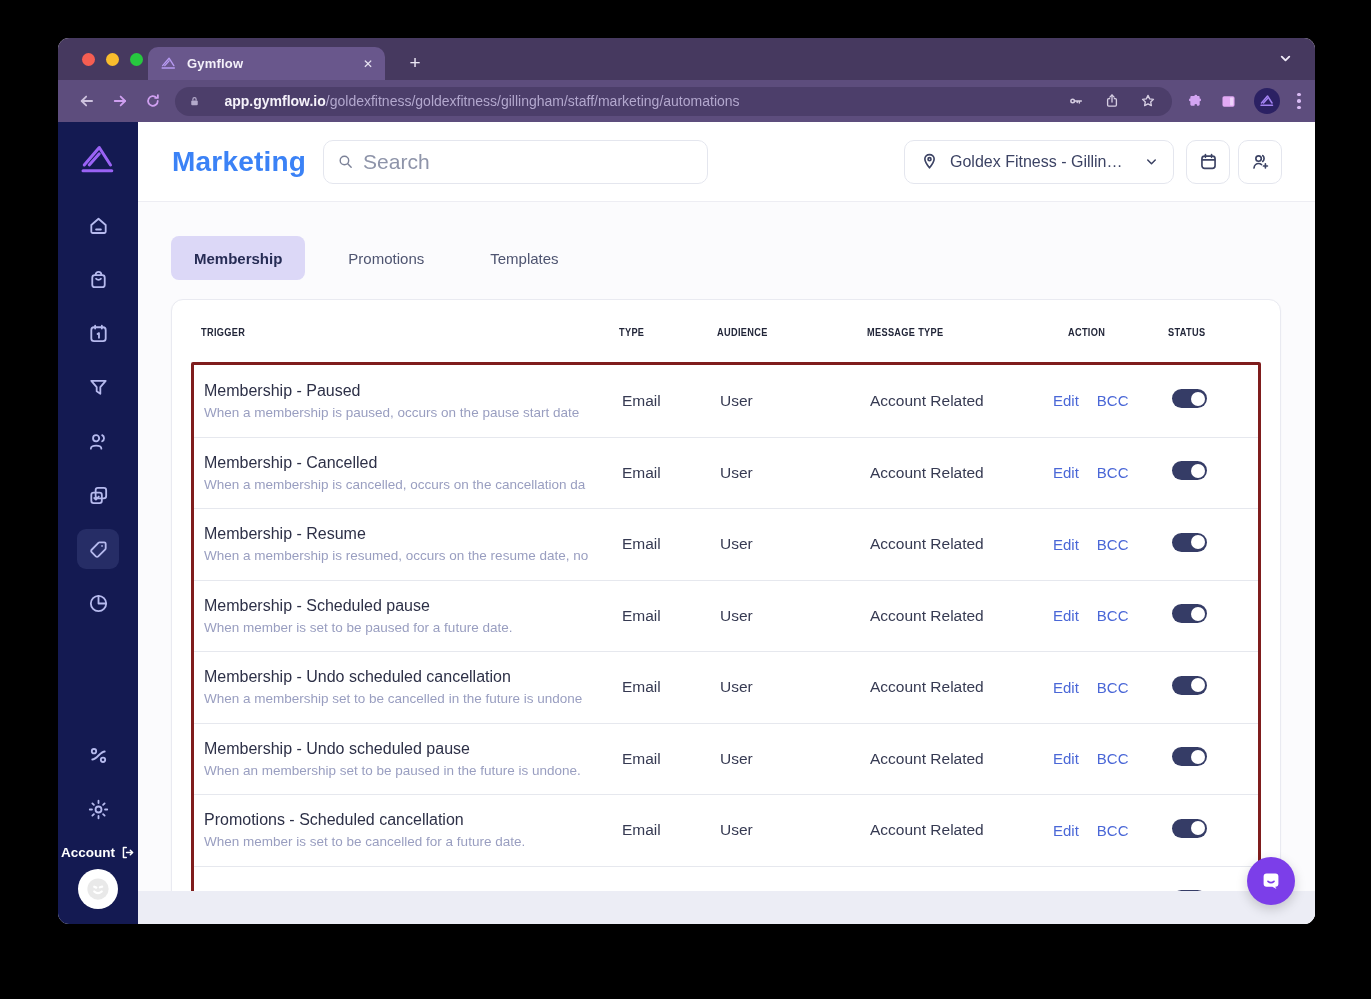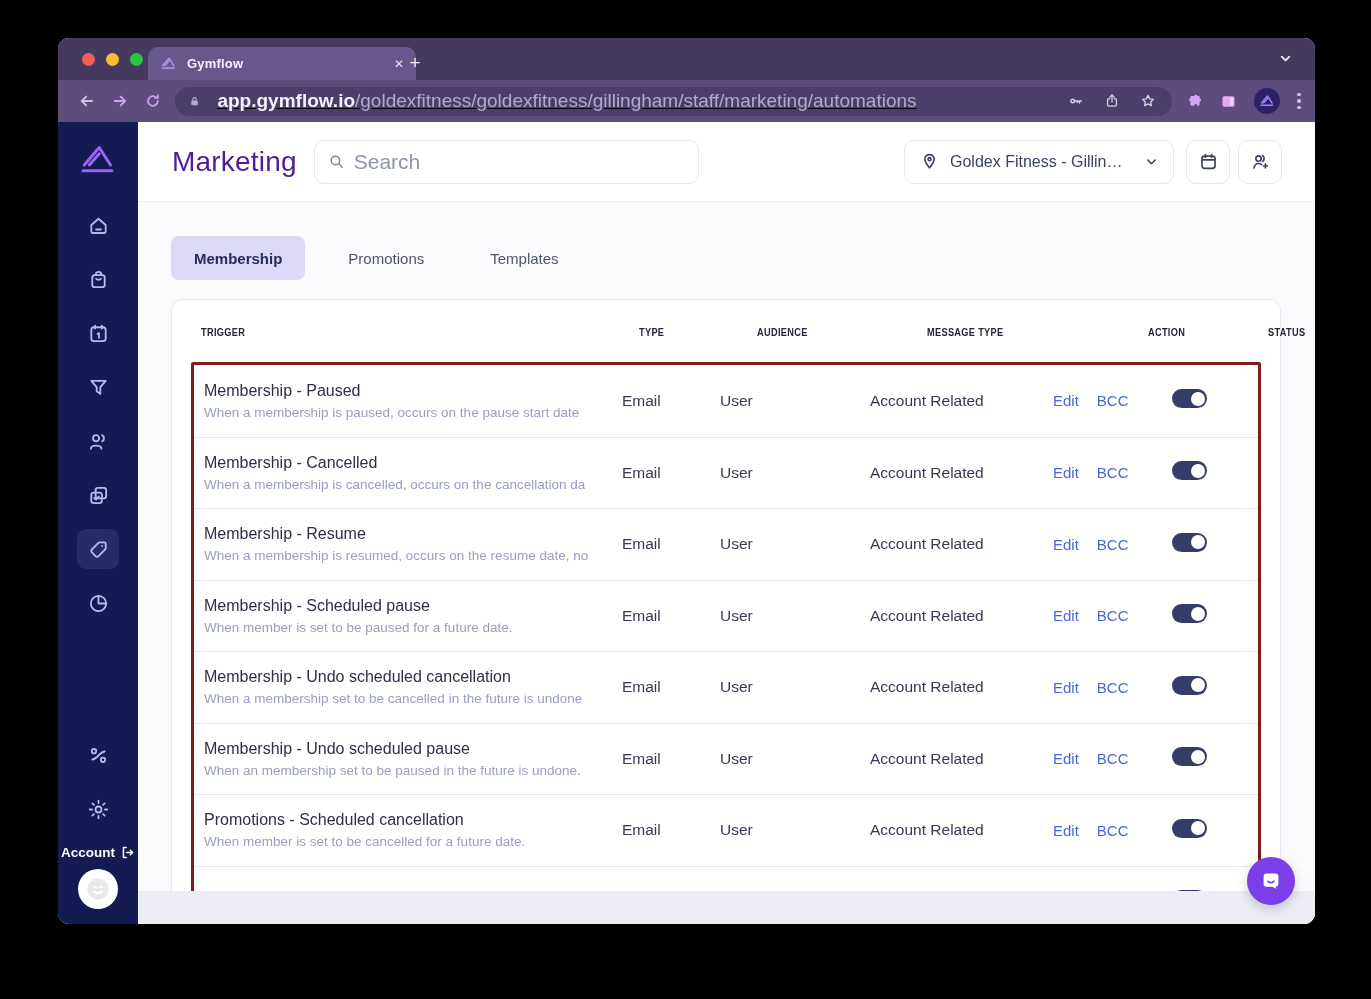--- a/index.html
+++ b/index.html
@@ -6,34 +6,34 @@
   html,body { width:1371px; height:999px; background:#000; font-family:"Liberation Sans", sans-serif; overflow:hidden; }
   svg { display:block; }
 
   .window { position:absolute; left:58px; top:38px; width:1257px; height:886px; border-radius:11px; overflow:hidden; background:#fafafc; }
 
   
   .tabstrip { height:42px; background:#46395f; position:relative; display:flex; align-items:flex-end; }
   .traffic { position:absolute; left:24px; top:15px; display:flex; gap:11px; }
   .tl { width:13px; height:13px; border-radius:50%; }
   .tl.red{ background:#f55e52; } .tl.yellow{ background:#f9bd2d; } .tl.green{ background:#27c83f; }
-  .btab { position:absolute; left:90px; bottom:0; width:268px; height:33px; background:#69578c; border-radius:10px 10px 0 0; display:flex; align-items:center; padding:0 12px; }
+  .btab { position:absolute; left:90px; bottom:0; width:237px; height:33px; background:#69578c; border-radius:10px 10px 0 0; display:flex; align-items:center; padding:0 12px; }
   .btab .fav { width:17px; height:17px; color:#b79af2; }
   .btab .ttl { margin-left:10px; color:#f4f1fa; font-size:13px; font-weight:700; letter-spacing:.2px; }
   .btab .x { margin-left:auto; color:#e9e4f3; font-size:12px; cursor:default; }
   .newtab { position:absolute; left:344px; bottom:4px; width:26px; height:26px; color:#ece7f5; font-size:19px; display:flex; align-items:center; justify-content:center; }
   .strip-chevron { position:absolute; right:22px; top:13px; color:#efeaf7; }
 
   .toolbar { height:42px; background:#5d4d7d; display:flex; align-items:center; padding:0 14px 0 20px; }
   .navic { width:18px; height:18px; }
   .navic.back { color:#cdc2de; }
   .navic.fwd, .navic.reload { color:#cf9ff0; margin-left:15px; }
   .urlpill { margin-left:14px; width:1007px; height:29px; border-radius:15px; background:#4c3e6a; display:flex; align-items:center; padding:0 14px 0 13px; }
   .lock { width:13px; height:13px; color:#b4aacb; flex:none; }
-  .urltext { margin-left:16px; font-size:19px; white-space:nowrap; overflow:hidden;text-decoration:underline; }
+  .urltext { margin-left:23px; font-size:14px; white-space:nowrap; overflow:hidden; }
   .urltext .dom { color:#f5f2fa; font-weight:700; }
   .urltext .path { color:#b3a8ce; }
   .pill-icons { margin-left:auto; display:flex; align-items:center; gap:20px; padding-right:2px; }
   .pill-icons svg { width:16px; height:16px; color:#d6cee2; }
   .chrome-icons { display:flex; align-items:center; gap:17px; margin-left:15px; }
   .chrome-icons .puzzle { width:16px; height:16px; color:#d2a4f2; }
   .chrome-icons .panel { width:17px; height:17px; color:#e2a9f4; }
   .badge { width:26px; height:26px; border-radius:50%; background:#2b2163; display:flex; align-items:center; justify-content:center; }
   .badge svg { width:16px; height:16px; color:#a282f2; }
   .dots { display:flex; flex-direction:column; gap:3px; }
@@ -49,21 +49,21 @@
   .nav-item svg { width:23px; height:23px; }
   .nav-item.active { background:#262d66; }
   .side-spacer { flex:1; }
   .logout { color:#ffffff; font-size:13.5px; font-weight:700; display:flex; align-items:center; gap:5px; margin-top:16px; }
   .logout svg { width:15px; height:15px; }
   .avatar { margin-top:9px; margin-bottom:15px; width:40px; height:40px; border-radius:50%; background:#fff; display:flex; align-items:center; justify-content:center; }
   .avatar svg { width:30px; height:30px; color:#cfcfcf; }
 
   .main { flex:1; display:flex; flex-direction:column; min-width:0; }
   .page-header { height:80px; background:#fff; border-bottom:1px solid #ededf3; display:flex; align-items:center; padding:0 33px 0 34px; flex:none; }
-  .page-title { font-size:28px; font-weight:400; color:#4c1d95; letter-spacing:.2px;text-align:center; }
+  .page-title { font-size:28px; font-weight:700; color:#3b82f6; letter-spacing:.2px;text-align:center; }
   .searchbox { margin-left:17px; width:385px; height:44px; border:1px solid #e4e6ee; border-radius:10px; background:#fff; display:flex; align-items:center; padding:0 13px; }
   .searchbox svg { width:17px; height:17px; color:#7c8298; flex:none; }
   .searchbox input { border:0; outline:0; margin-left:9px; font-size:21px; color:#333a55; width:100%; font-family:inherit; background:transparent; }
   .searchbox input::placeholder { color:#8e94a9; }
   .header-right { margin-left:auto; display:flex; align-items:center; }
   .loc-select { width:270px; height:44px; border:1px solid #e4e6ee; border-radius:10px; background:#fff; display:flex; align-items:center; padding:0 14px; }
   .loc-select svg.pin { width:21px; height:21px; color:#3c4364; flex:none; }
   .loc-label { margin-left:10px; font-size:16px; color:#3c4364; font-weight:500; white-space:nowrap; overflow:hidden; }
   .loc-select svg.chev { width:15px; height:15px; color:#3c4364; margin-left:auto; flex:none; }
   .iconbtn { width:44px; height:44px; border:1px solid #e4e6ee; border-radius:10px; background:#fff; display:flex; align-items:center; justify-content:center; }
@@ -71,21 +71,21 @@
   .iconbtn.cal { margin-left:12px; }
   .iconbtn.addp { margin-left:8px; }
 
   .page-body { position:relative; flex:1; overflow:hidden; background:#fbfbfd; }
   .seg-tabs { display:flex; align-items:center; gap:20px; margin:34px 0 0 33px; }
   .seg { height:44px; display:inline-flex; align-items:center; padding:0 23px; border-radius:8px; font-size:15px; color:#4e5470; font-weight:500; }
   .seg.active { background:#dcd8f7; color:#262c55; font-weight:700; }
 
   .card { margin:19px 33px 0 33px; width:1110px; background:#fff; border:1px solid #e9eaf1; border-radius:12px; box-shadow:0 1px 2px rgba(20,26,82,.04); }
   .grid6 { display:grid; grid-template-columns:418px 98px 150px 183px 110px 1fr; align-items:center; }
-  .thead { margin:0 19px; padding-left:10px; height:62px;gap:20px; }
+  .thead { margin:0 19px; padding-left:10px; height:62px; }
   .hl { display:inline-block; transform:scaleX(.8); transform-origin:0 50%; font-size:11.5px; font-weight:700; letter-spacing:.4px; color:#222639; white-space:nowrap; }
   .h-action { padding-left:18px; }
   .h-status { padding-left:8px; }
   .rowbox { margin:0 19px 19px 19px; border:3px solid #7f1d1d; border-radius:2px; }
   .trow { padding-left:10px; height:71.5px; border-top:1px solid #e6e8ee; background:#fff; }
   .trow:first-child { border-top:0; }
   .c-trigger { overflow:hidden; padding-right:6px; }
   .r-title { font-size:16px; color:#2d3047; font-weight:500; white-space:nowrap; overflow:hidden; }
   .r-sub { margin-top:5px; font-size:13.5px; color:#999ec0; white-space:nowrap; overflow:hidden; }
   .cell { font-size:15.5px; color:#363a52; }

